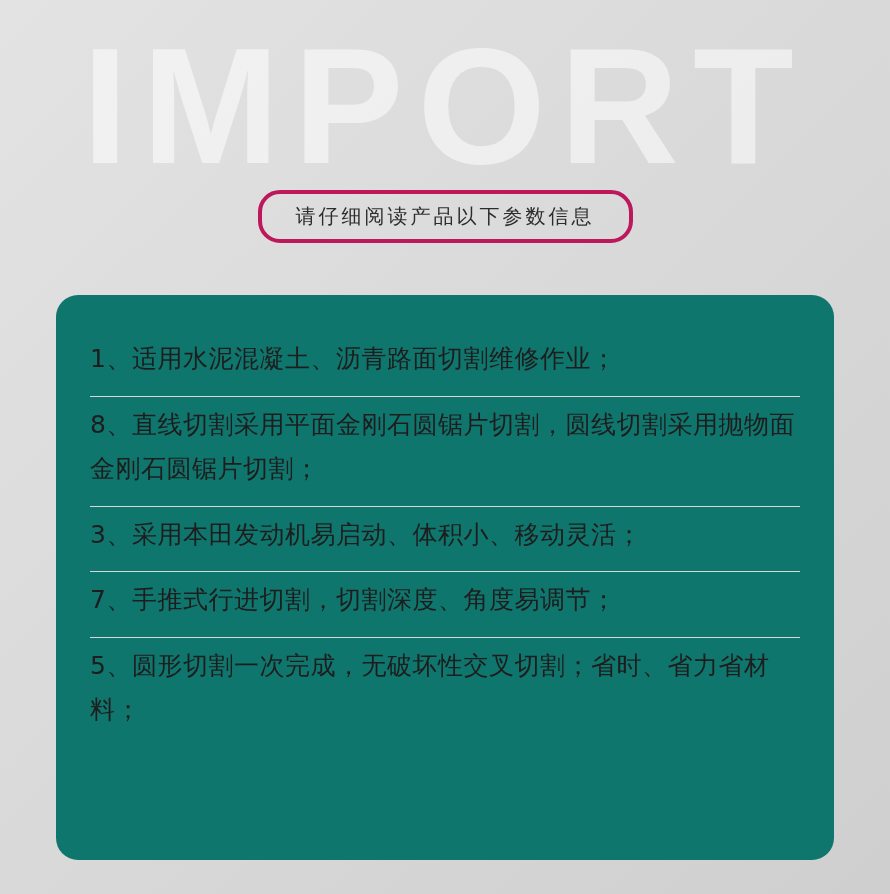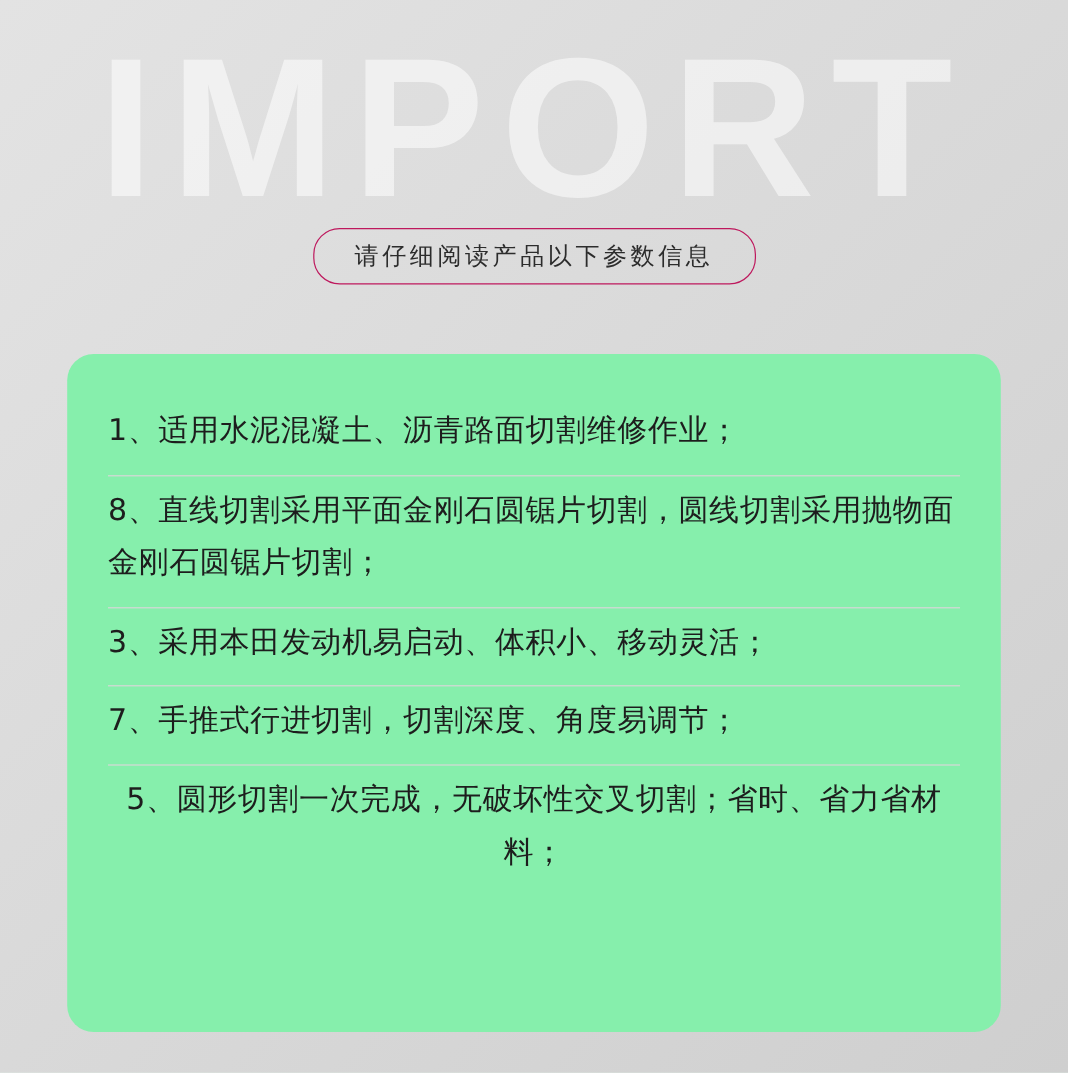--- a/index.html
+++ b/index.html
@@ -51,59 +51,58 @@
   }
   .hero-subtitle-wrap {
     position: absolute;
     top: 190px;
     left: 0;
     width: 100%;
     display: flex;
     justify-content: center;
   }
   .hero-subtitle {
-    border: 1px solid #be185d;
+    border: 4px solid #be185d;
     border-radius: 22px;
     padding: 9px 34px;
     font-size: 20px;
     letter-spacing: 3px;
     color: #2c2c2c;
     background: transparent;
     font-family: "DejaVu Sans", sans-serif;
   }
 
   
   .card {
     position: absolute;
     top: 295px;
     left: 56px;
     width: 778px;
     height: 565px;
-    background: #86efac;
+    background: #0f766e;
     border-radius: 22px;
     box-sizing: border-box;
     padding: 36px 34px 20px 34px;
   }
   .feature-list {
     list-style: none;
     margin: 0;
     padding: 0;
   }
   .feature-item {
     font-size: 25px;
     line-height: 1.78;
     color: #1d1d1d;
     padding: 6px 0 14px 0;
     border-bottom: 1px solid #d8d8d8;
     font-family: "DejaVu Sans", sans-serif;
     letter-spacing: 0.5px;
   }
   .feature-item:last-child {
     border-bottom: none;
-    text-align: center;
   }
 </style>
 </head>
 <body>
 
 <div class="hero">
   <div class="watermark">IMPORT</div>
   <div class="hero-subtitle-wrap">
     <div class="hero-subtitle">请仔细阅读产品以下参数信息</div>
   </div>

